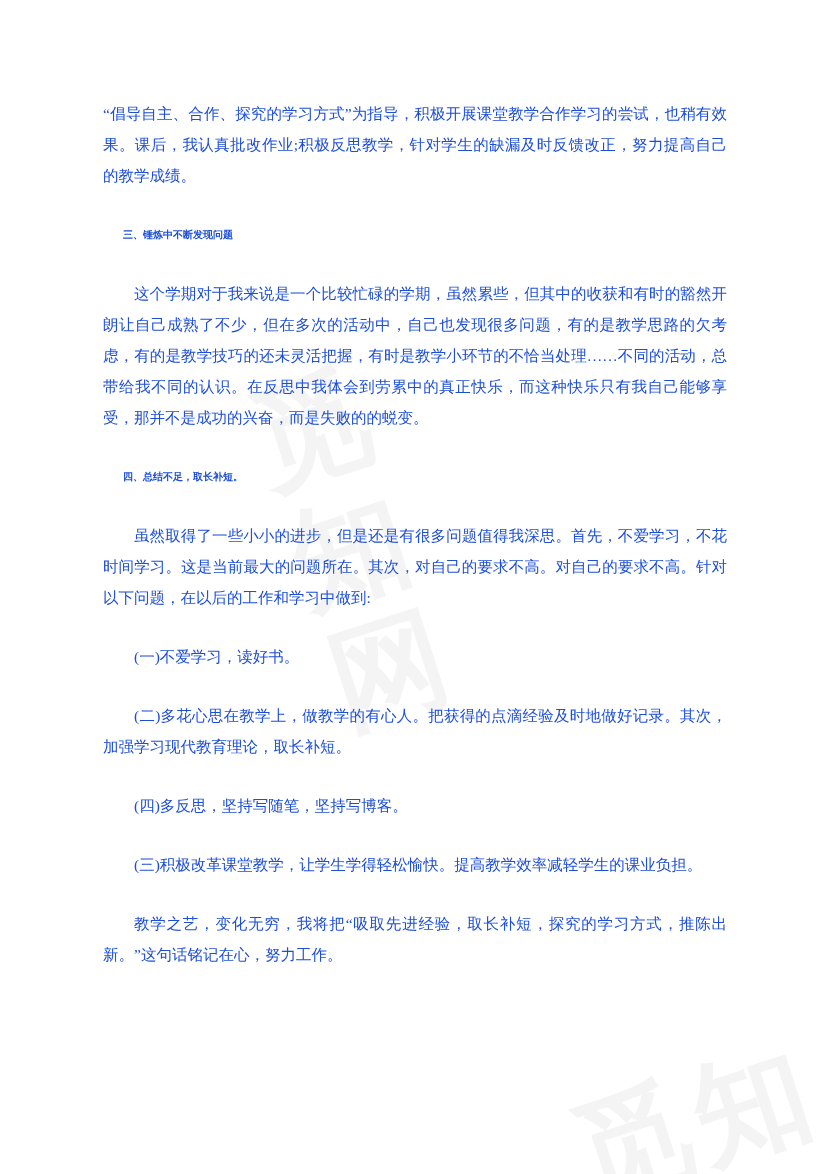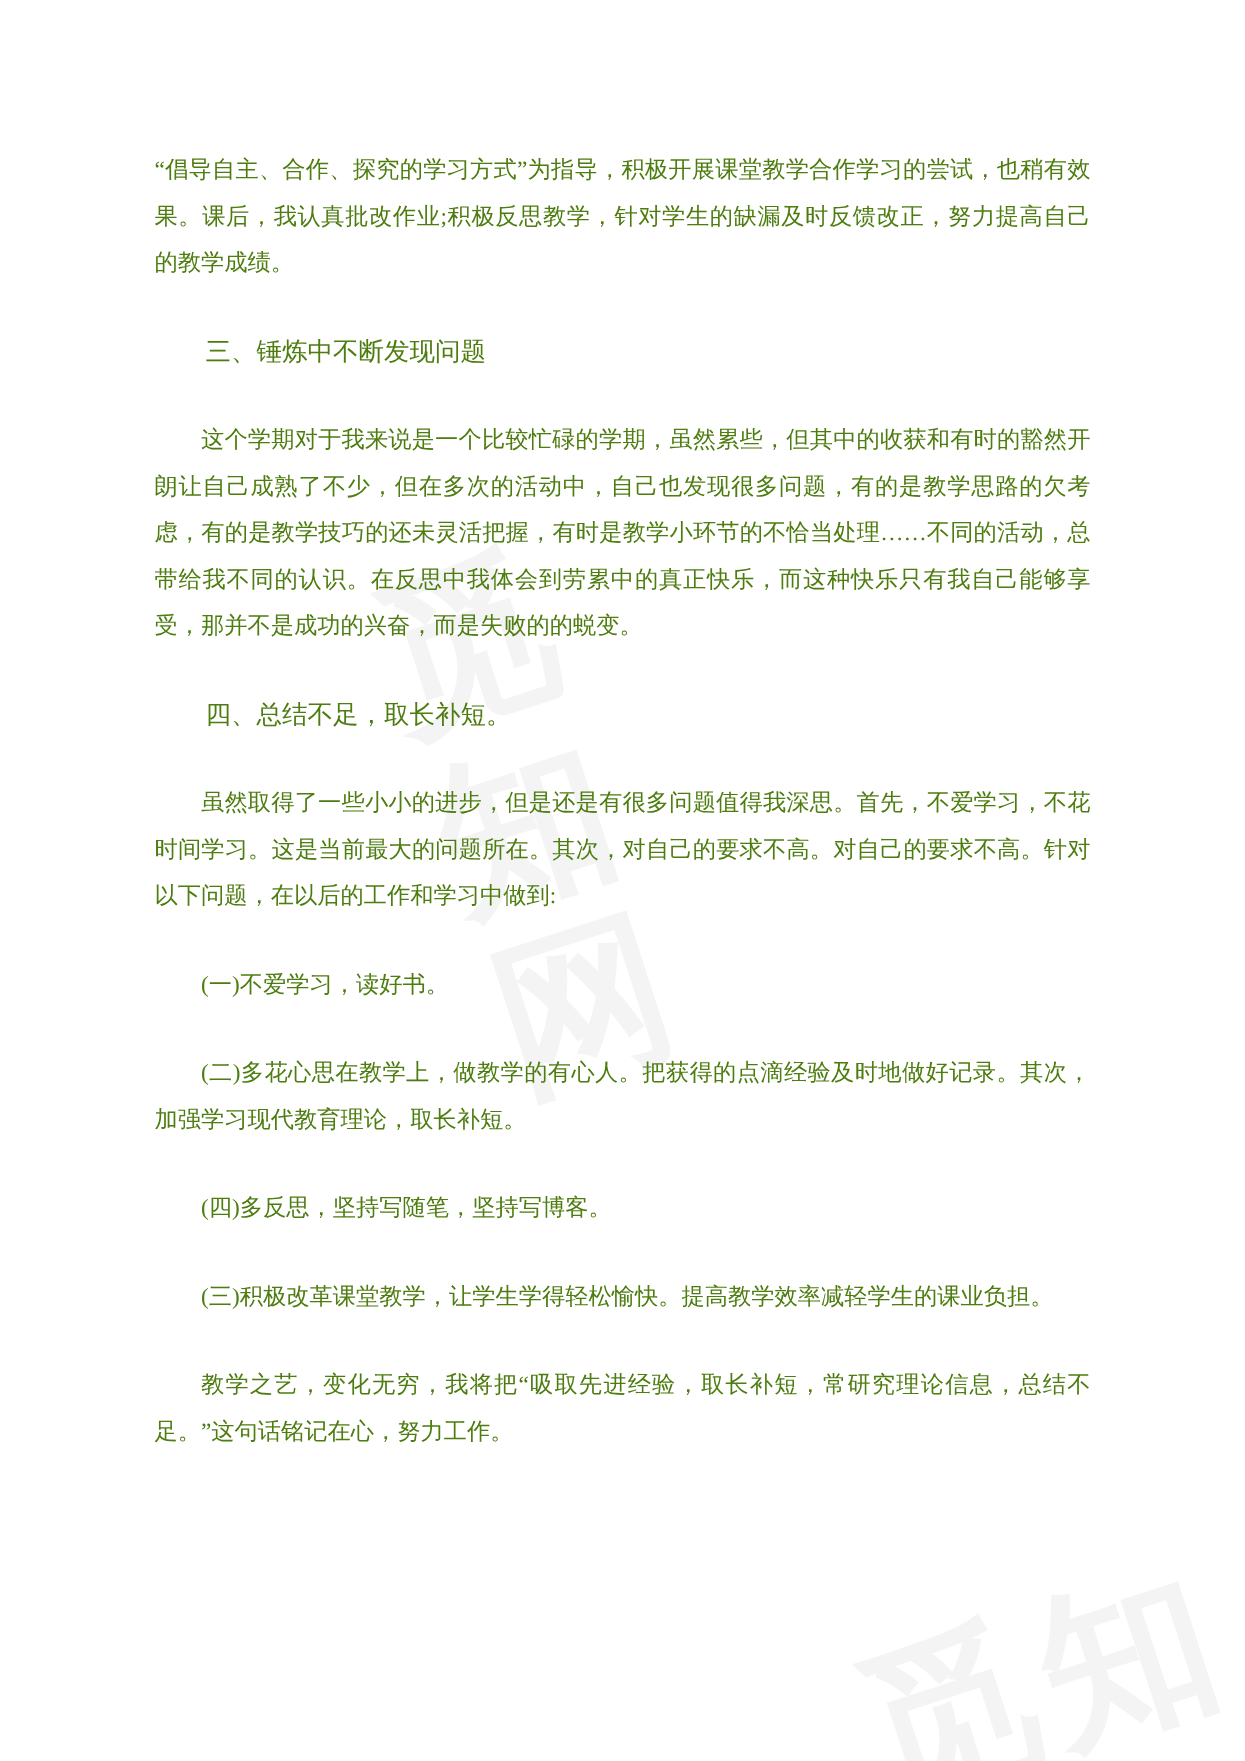--- a/index.html
+++ b/index.html
@@ -41,37 +41,37 @@
     width: 300px;
     white-space: normal;
     line-height: 1.1;
   }
   .content {
     position: absolute;
     left: 103px;
     top: 98px;
     width: 624px;
     z-index: 1;
-    color: #4d7c0f;
+    color: #1d4ed8;
     font-size: 15.5px;
     line-height: 31px;
     text-align: justify;
   }
   .para {
     margin: 0 0 28px 0;
     text-indent: 2em;
   }
   .para.no-indent {
     text-indent: 0;
   }
   .heading {
     margin: 0 0 28px 0;
     text-indent: 2em;
-    font-weight: normal;
-    font-size: 17px;
+    font-weight: bold;
+    font-size: 10px;
     line-height: 31px;
   }
 </style>
 </head>
 <body>
 
 <div class="page">
 
   <div class="watermark wm-center">觅知网</div>
 
@@ -90,16 +90,16 @@
     <p class="para">虽然取得了一些小小的进步，但是还是有很多问题值得我深思。首先，不爱学习，不花时间学习。这是当前最大的问题所在。其次，对自己的要求不高。对自己的要求不高。针对以下问题，在以后的工作和学习中做到:</p>
 
     <p class="para">(一)不爱学习，读好书。</p>
 
     <p class="para">(二)多花心思在教学上，做教学的有心人。把获得的点滴经验及时地做好记录。其次，加强学习现代教育理论，取长补短。</p>
 
     <p class="para">(四)多反思，坚持写随笔，坚持写博客。</p>
 
     <p class="para">(三)积极改革课堂教学，让学生学得轻松愉快。提高教学效率减轻学生的课业负担。</p>
 
-    <p class="para">教学之艺，变化无穷，我将把“吸取先进经验，取长补短，常研究理论信息，总结不足。”这句话铭记在心，努力工作。</p>
+    <p class="para">教学之艺，变化无穷，我将把“吸取先进经验，取长补短，探究的学习方式，推陈出新。”这句话铭记在心，努力工作。</p>
 
   </div>
 </div>
 
 </body></html>

